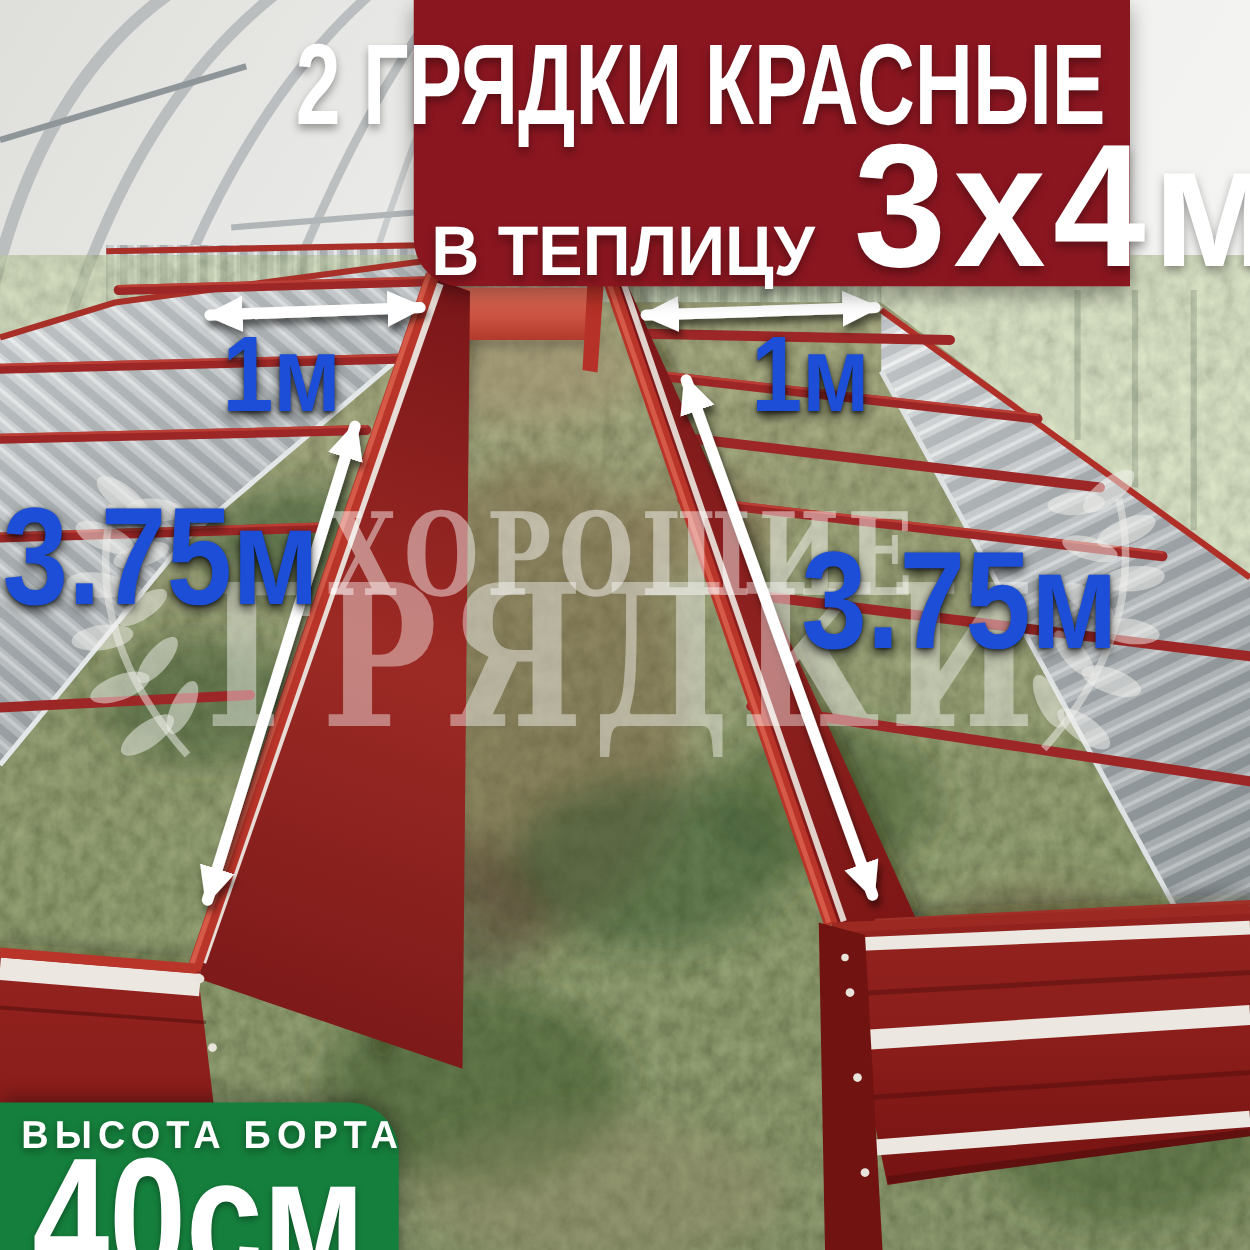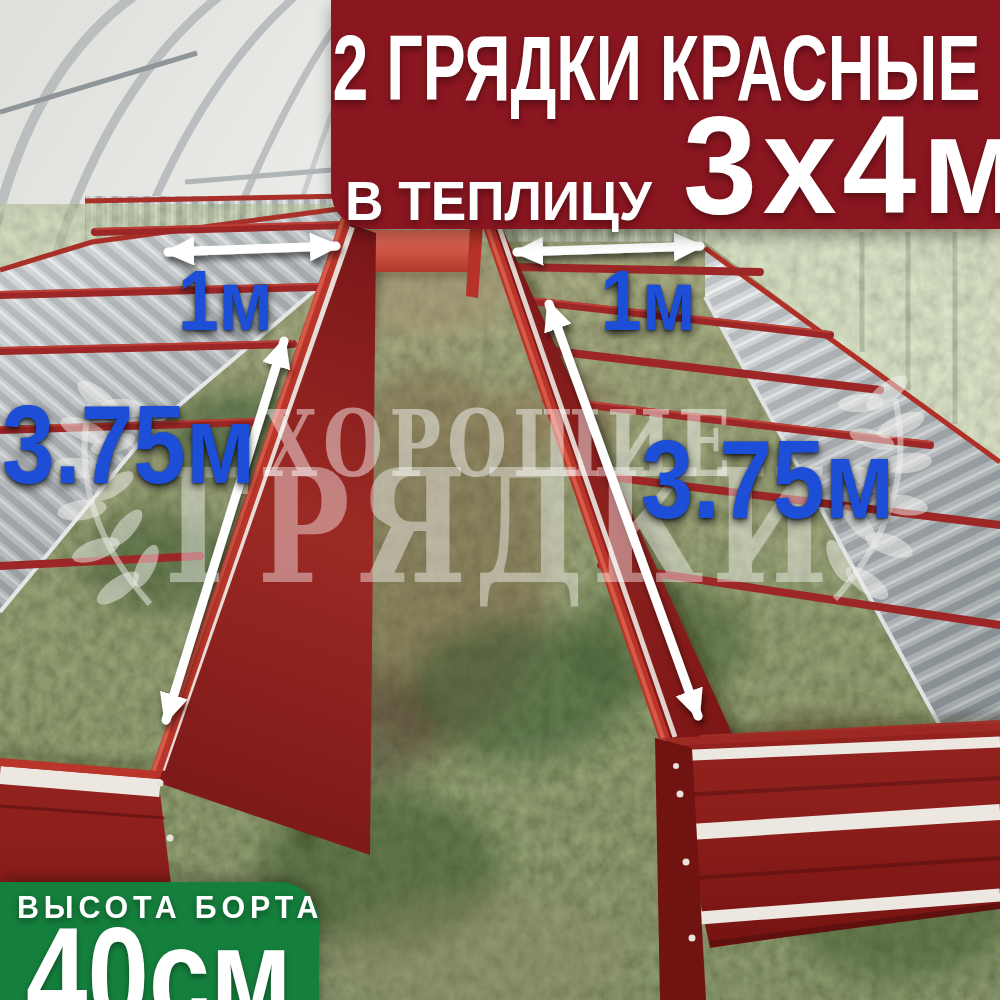--- a/index.html
+++ b/index.html
@@ -9,21 +9,21 @@
   }
   #scene{position:absolute;left:0;top:0;width:1000px;height:1000px;}
   
   .lbl{
     position:absolute;color:#1d4ed8;font-weight:bold;line-height:1;white-space:nowrap;
     text-shadow:0 4px 9px rgba(0,0,0,.70), 0 1px 3px rgba(0,0,0,.55);
   }
   .squeeze{display:inline-block;transform:scaleX(.85);transform-origin:left top;}
   
   #banner{
-    position:absolute;left:331px;top:0;width:669px;height:229px;
+    position:absolute;left:331px;top:0;width:573px;height:229px;
     background:#8a1620;border-bottom-left-radius:38px;
     box-shadow:0 7px 16px rgba(0,0,0,.35);
   }
   #banner .bline{position:absolute;color:#fff;font-weight:bold;line-height:1;white-space:nowrap;
     text-shadow:0 4px 8px rgba(0,0,0,.35);}
   #banner-line1{top:22px;right:20px;font-size:92px;transform:scaleX(.70);transform-origin:right top;}
   #banner-line2-prefix{left:14px;top:173px;font-size:56px;transform:scaleX(.95);transform-origin:left top;}
   #banner-line2-size{left:352px;top:95px;font-size:140px;letter-spacing:6px;transform:scaleX(.95);transform-origin:left top;}
   
   #badge{

